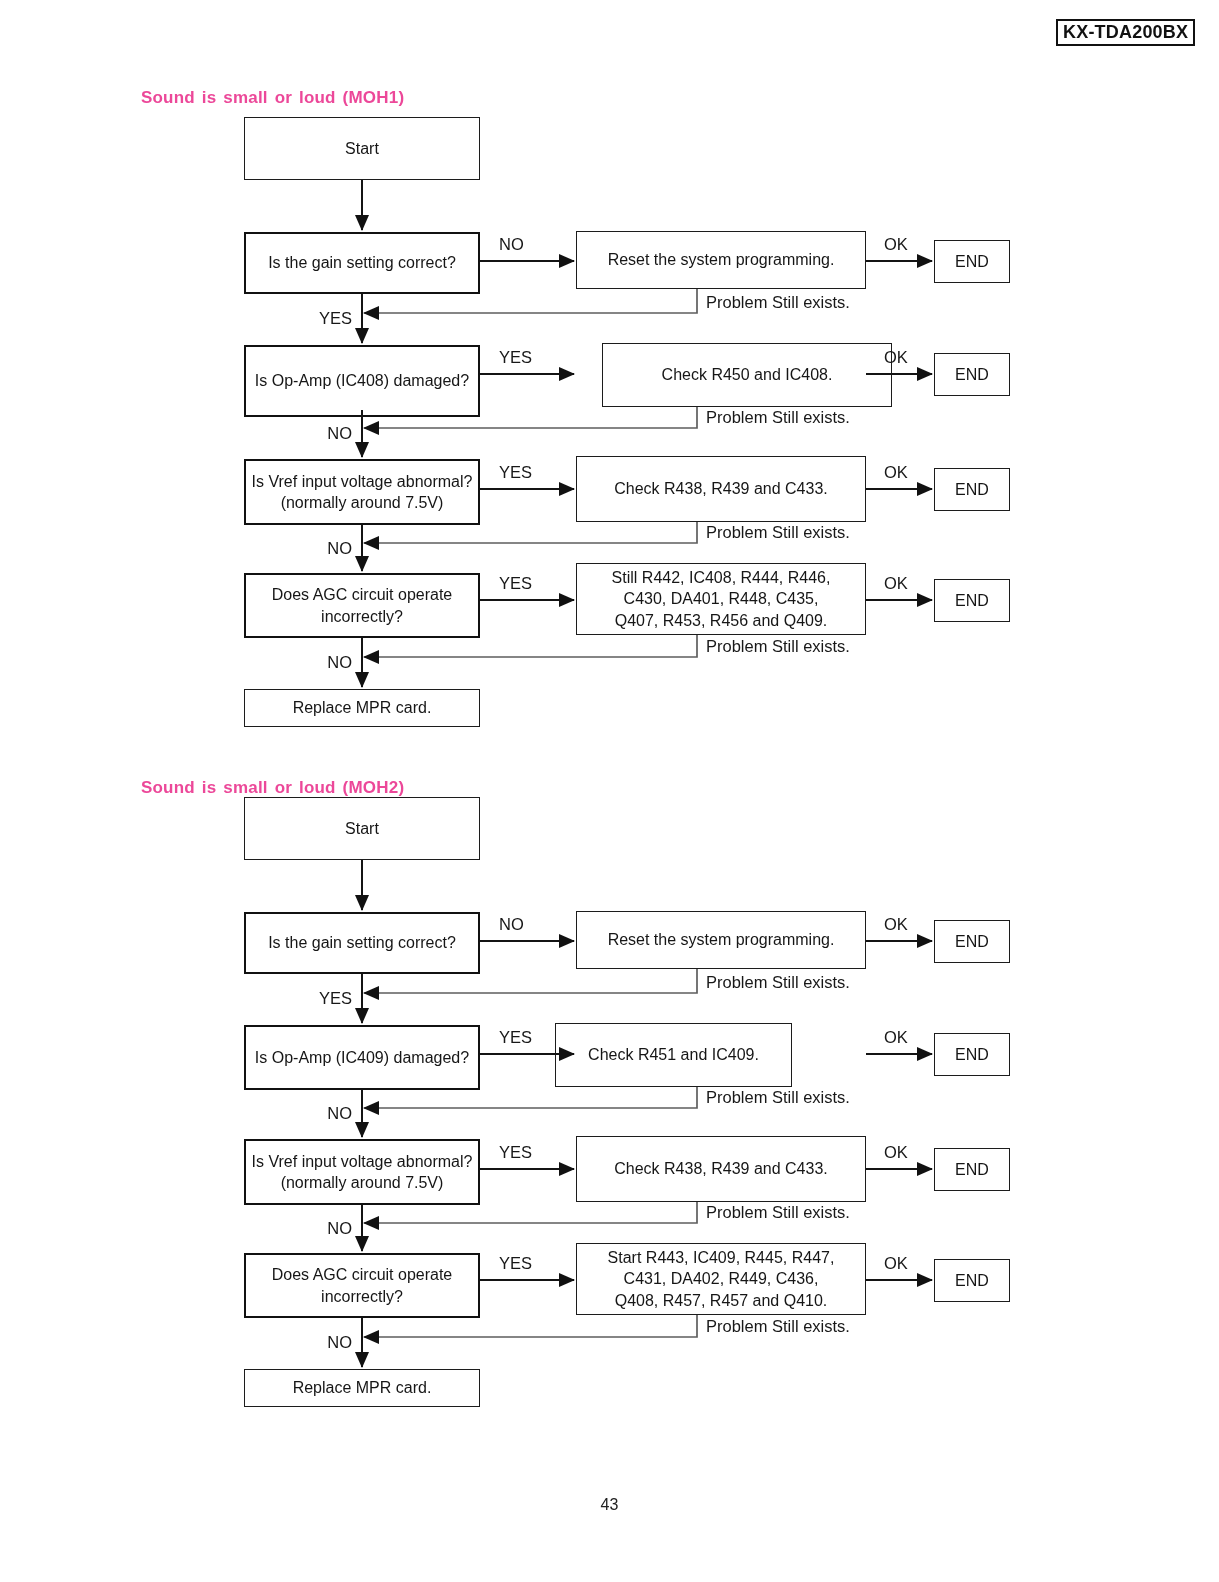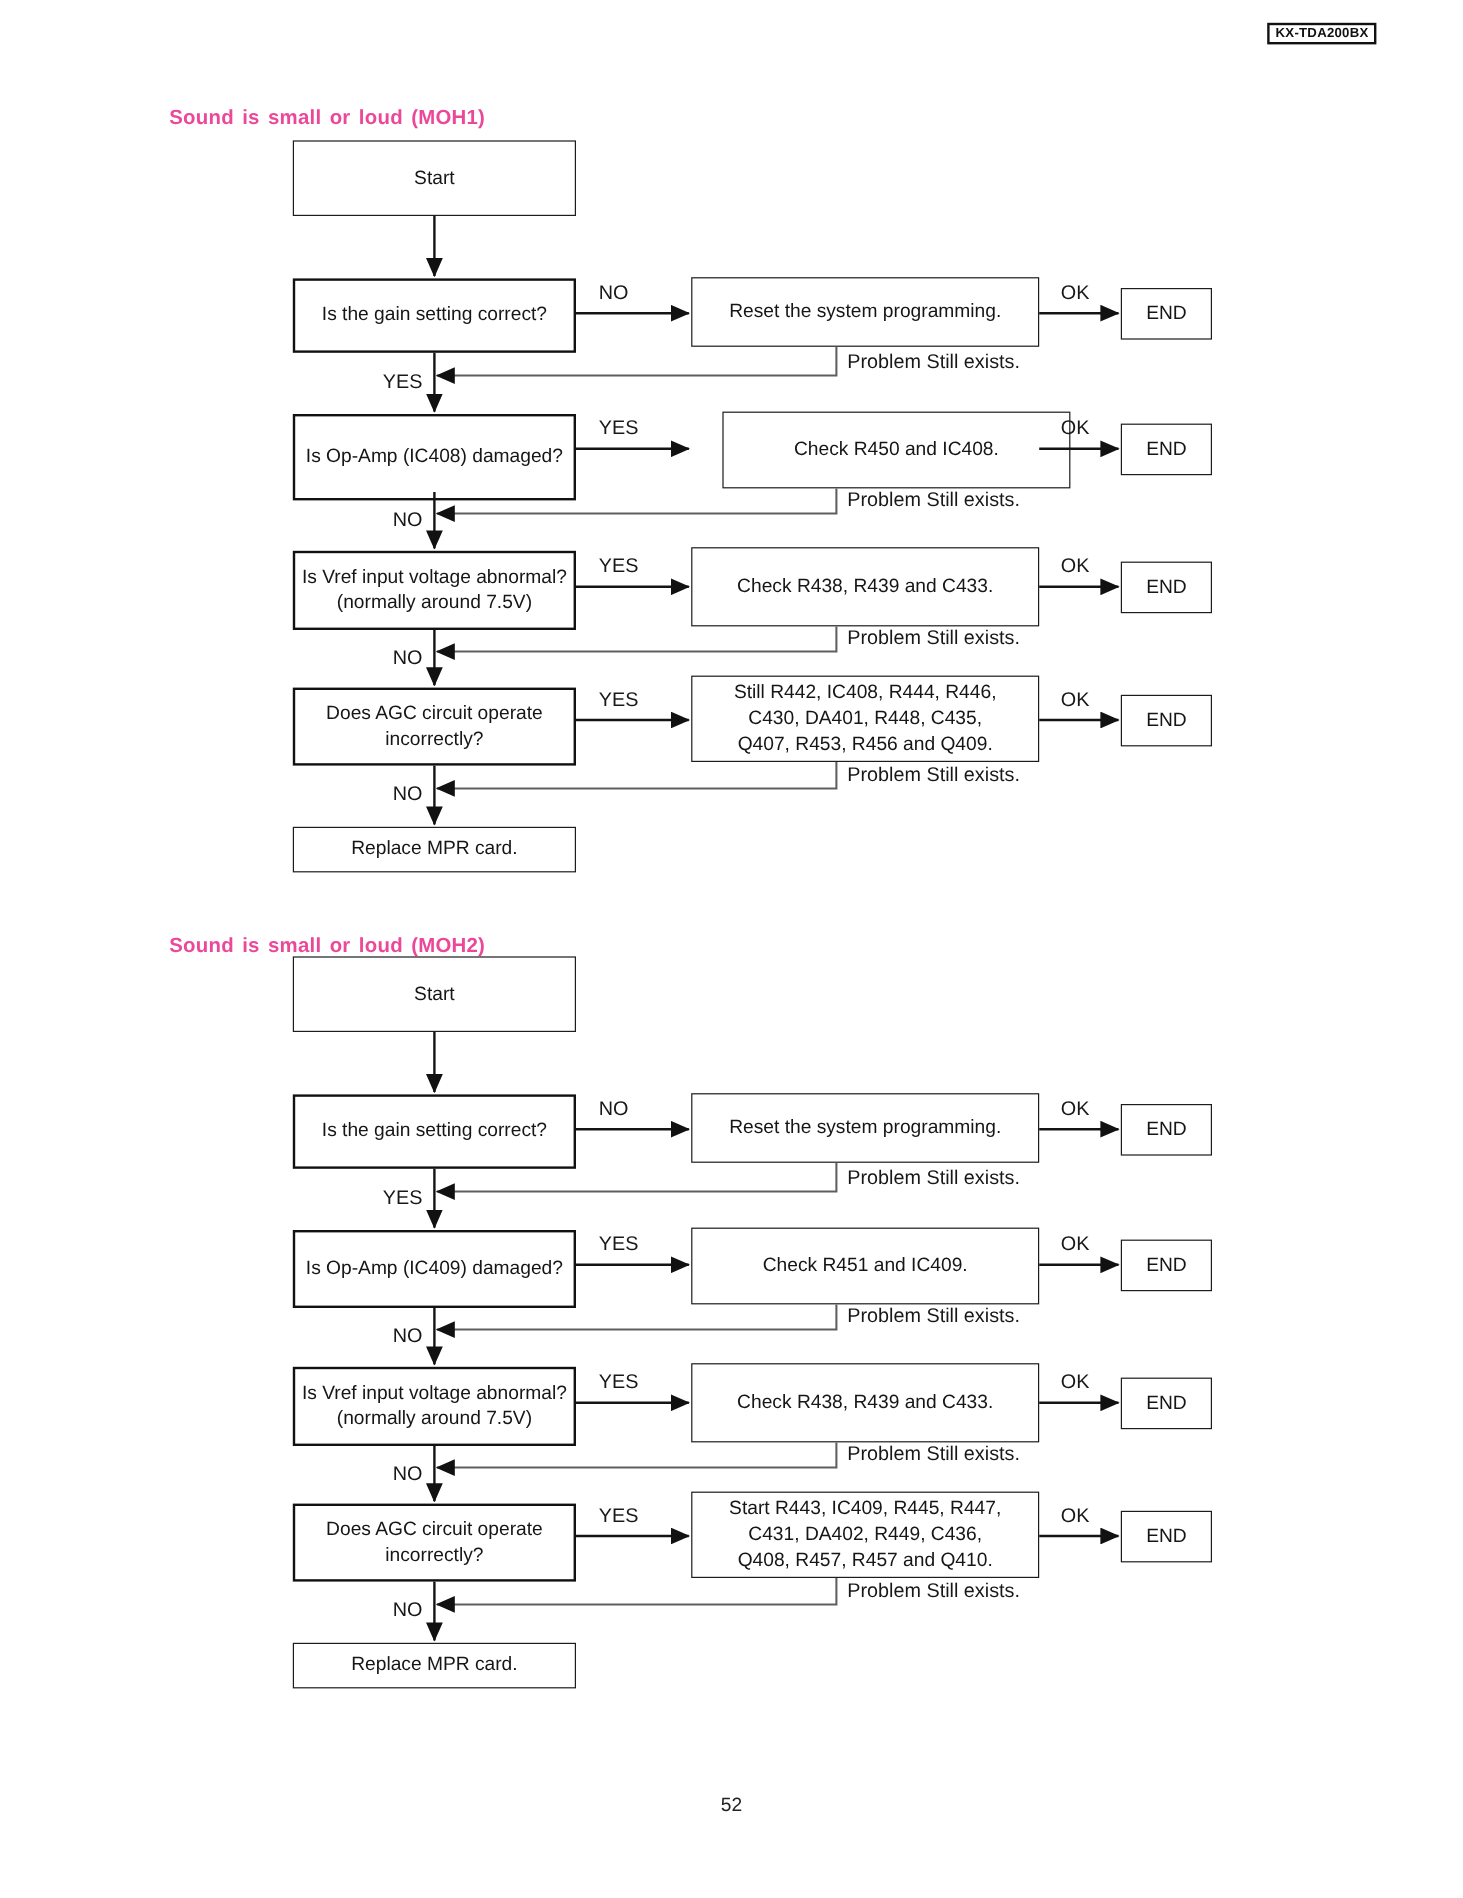--- a/index.html
+++ b/index.html
@@ -2,21 +2,21 @@
 <html><head>
 <meta charset="utf-8">
 <style>
   html,body{margin:0;padding:0;background:#ffffff;}
   .page{
     position:relative;width:1219px;height:1582px;background:#ffffff;
     font-family:"Liberation Sans",sans-serif;color:#111;overflow:hidden;
   }
   .badge{
     position:absolute;left:1056px;top:19px;border:2px solid #111;
-    padding:1px 5px;font-weight:bold;font-size:11px;letter-spacing:.2px;background:#fff;
+    padding:1px 5px;font-weight:bold;font-size:18px;letter-spacing:.2px;background:#fff;
   }
   .fc-title{
     position:absolute;font-weight:bold;font-size:17px;letter-spacing:.2px;word-spacing:2px;color:#ec4899;
   }
   .box{
     position:absolute;display:flex;align-items:center;justify-content:center;
     text-align:center;font-size:16px;line-height:1.32;white-space:pre-line;
     background:#fff;color:#161616;box-sizing:border-box;
   }
   .box.thin{border:1.6px solid #1c1c1c;}
@@ -72,21 +72,21 @@
       <div class="fc-title" style="left: 141px; top: 768px; margin-top: 10px;">Sound is small or loud (MOH2)</div>
       <div class="box thin" style="left: 244px; top: 797px; width: 236px; height: 63px;">Start</div>
       <div class="box thick" style="left: 244px; top: 912px; width: 236px; height: 62px;">Is the gain setting correct?</div>
       <div class="box thin" style="left: 576px; top: 911px; width: 290px; height: 58px;">Reset the system programming.</div>
       <div class="box thin" style="left: 934px; top: 920px; width: 76px; height: 43px;">END</div>
       <div class="lbl" style="left: 499px; top: 915px;">NO</div>
       <div class="lbl" style="left: 884px; top: 915px;">OK</div>
       <div class="lbl" style="left: 706px; top: 973px;">Problem Still exists.</div>
       <div class="lbl right" style="left: 282px; top: 989px; width: 70px;">YES</div>
       <div class="box thick" style="left: 244px; top: 1025px; width: 236px; height: 65px;">Is Op-Amp (IC409) damaged?</div>
-      <div class="box thin" style="left: 576px; top: 1023px; width: 290px; height: 64px;">Check R451 and IC409.</div>
+      <div class="box thin" style="left: 555px; top: 1023px; width: 237px; height: 64px;">Check R451 and IC409.</div>
       <div class="box thin" style="left: 934px; top: 1033px; width: 76px; height: 43px;">END</div>
       <div class="lbl" style="left: 499px; top: 1028px;">YES</div>
       <div class="lbl" style="left: 884px; top: 1028px;">OK</div>
       <div class="lbl" style="left: 706px; top: 1088px;">Problem Still exists.</div>
       <div class="lbl right" style="left: 282px; top: 1104px; width: 70px;">NO</div>
       <div class="box thick" style="left: 244px; top: 1139px; width: 236px; height: 66px;">Is Vref input voltage abnormal?
 (normally around 7.5V)</div>
       <div class="box thin" style="left: 576px; top: 1136px; width: 290px; height: 66px;">Check R438, R439 and C433.</div>
       <div class="box thin" style="left: 934px; top: 1148px; width: 76px; height: 43px;">END</div>
       <div class="lbl" style="left: 499px; top: 1143px;">YES</div>
@@ -139,14 +139,14 @@
       <path d="M 362 1090 V 1137" class="flow" marker-end="url(#ah)"></path>
       <path d="M 480 1169 H 574" class="flow" marker-end="url(#ah)"></path>
       <path d="M 866 1169 H 932" class="flow" marker-end="url(#ah)"></path>
       <path d="M 697 1202 V 1223 H 364" class="feed" marker-end="url(#ah)"></path>
       <path d="M 362 1205 V 1251" class="flow" marker-end="url(#ah)"></path>
       <path d="M 480 1280 H 574" class="flow" marker-end="url(#ah)"></path>
       <path d="M 866 1280 H 932" class="flow" marker-end="url(#ah)"></path>
       <path d="M 697 1315 V 1337 H 364" class="feed" marker-end="url(#ah)"></path>
       <path d="M 362 1318 V 1367" class="flow" marker-end="url(#ah)"></path>
     </svg>
-  <div class="pageno">52</div>
+  <div class="pageno">43</div>
 </div>
 
 </body></html>

